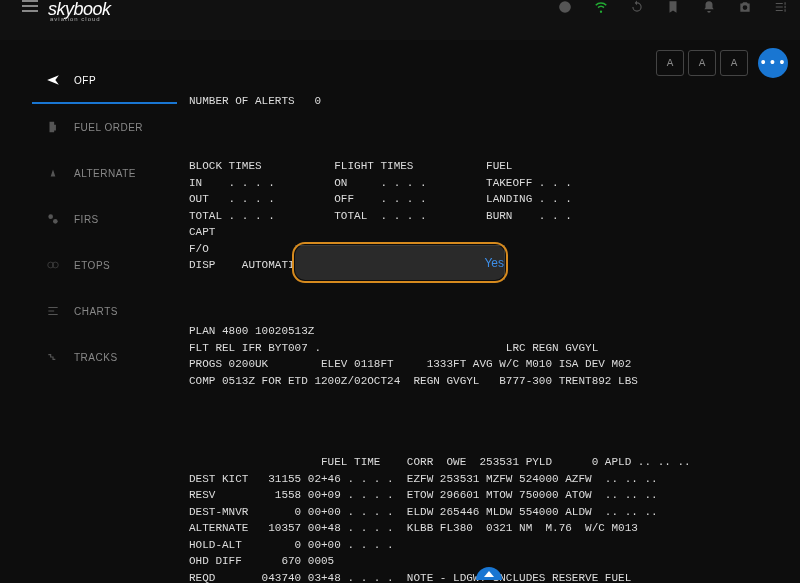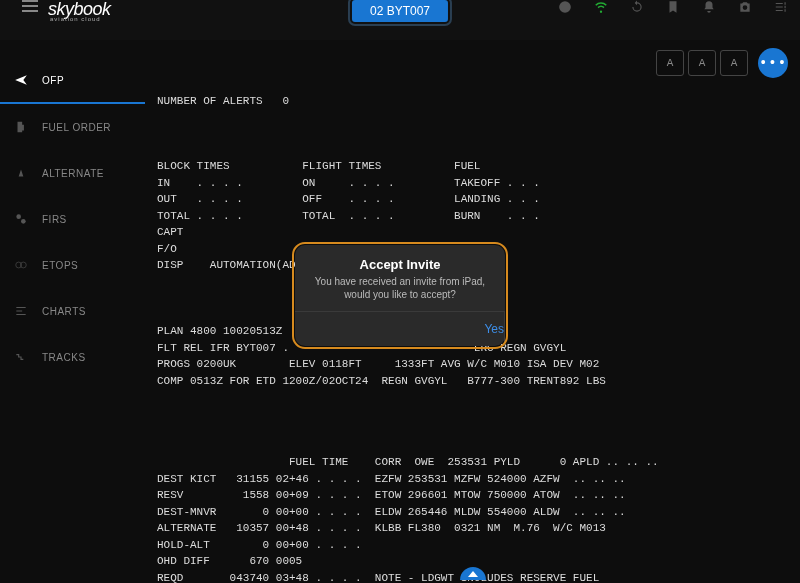--- a/index.html
+++ b/index.html
@@ -6,21 +6,21 @@
 body { width:800px; height:583px; background:#0d0d0d; color:#aaa; font-family:-apple-system,Helvetica,Arial,sans-serif; font-size:11px; overflow:hidden; position:relative; }
 .header { height:40px; background:#111; display:flex; align-items:flex-start; padding:0 22px; position:relative; }
 .menu-icon { width:16px; height:12px; display:flex; flex-direction:column; justify-content:space-between; margin-right:10px; }
 .menu-icon span { height:2px; background:#888; }
 .logo { color:#fff; font-weight:300; font-style:italic; font-size:18px; letter-spacing:-0.5px; line-height:1; }
 .logo-sub { font-size:6px; font-style:normal; letter-spacing:1px; display:block; color:#aaa; margin-top:-2px; margin-left:2px; }
 .flight-badge { position:absolute; left:50%; transform:translateX(-50%); background:#1976d2; color:#fff; padding:4px 18px; border-radius:3px; font-size:12px; font-weight:500; outline:2px solid #2a3f52; outline-offset:2px; }
 .hdr-icons { position:absolute; right:12px; display:flex; gap:22px; align-items:center; }
 .hdr-icons svg { width:14px; height:14px; fill:#555; }
 .main { display:flex; height:543px; }
-.sidebar { width:145px; padding-top:18px; }
+.sidebar { width:145px; padding-top:18px;margin-left:32px; }
 .side-item { display:flex; align-items:center; padding:0 14px; height:46px; color:#888; font-size:10px; font-weight:500; letter-spacing:0.5px; }
 .side-item.active { color:#fff; border-bottom:2px solid #1976d2; }
 .side-item svg { width:14px; height:14px; margin-right:14px; fill:#555; }
 .side-item.active svg { fill:#fff; }
 .content { flex:1; padding:20px 12px 0 12px; position:relative; font-family:'Courier New',monospace; font-size:11px; color:#ddd; line-height:1.5; white-space:pre; overflow:hidden; }
 .toolbar { position:absolute; top:8px; right:12px; display:flex; gap:4px; align-items:center; }
 .abtn { width:28px; height:26px; border:1px solid #444; border-radius:3px; display:flex; align-items:center; justify-content:center; color:#888; font-size:11px; }
 .more-btn { width:30px; height:30px; border-radius:50%; background:#1976d2; display:flex; align-items:center; justify-content:center; color:#fff; margin-left:6px; font-size:14px; letter-spacing:1px; }
 .modal { position:absolute; top:245px; left:50%; transform:translateX(-50%); width:210px; background:#2a2a2a; border-radius:10px; outline:2px solid #d68a1e; outline-offset:1px; text-align:center; color:#fff; }
 .modal-head { padding:12px 14px 10px; }
@@ -39,21 +39,20 @@
 <div class="header">
   <div class="menu-icon">
       <span></span>
       <span></span>
       <span></span>
     </div>
   <div>
     <span class="logo">skybook</span>
     <span class="logo-sub">aviation cloud</span>
   </div>
-  <div class="flight-badge">02 BYT007</div>
   <div class="hdr-icons">
     <svg viewBox="0 0 24 24">
         <path d="M12 2a10 10 0 100 20 10 10 0 000-20zm1 13l3-3h-2V7h-2v5H9l3 3z"></path>
       </svg>
     <svg viewBox="0 0 24 24" style="fill:#2a3">
         <path d="M12 18a2 2 0 100 4 2 2 0 000-4zm-6-6a8 8 0 0112 0l-2 2a5 5 0 00-8 0zM2 8a14 14 0 0120 0l-2 2a11 11 0 00-16 0z"></path>
       </svg>
     <svg viewBox="0 0 24 24">
         <path d="M12 4V1L8 5l4 4V6a6 6 0 11-6 6H4a8 8 0 108-8z"></path>
       </svg>
@@ -154,20 +153,16 @@
 EXTRA      -00665 23+55 . . . .  NOTE - APM  P02.9  PCN
 TAXI          882               SCHEDULE TIMES ETD 1200/.. .. ..
 TOTAL      043957 03+43 . . . .  RTI            ETA 1446/.. .. ..</div>
     <div class="pager-up"><svg viewBox="0 0 10 6">
           <path d="M0 6l5-6 5 6z"></path>
         </svg></div>
   </div>
 </div>
 
 <div class="modal">
-  <div class="modal-head">
-    <div class="modal-title">Accept Invite</div>
-    <div class="modal-msg">You have received an invite from iPad, would you like to accept?</div>
-  </div>
   <div class="modal-btns">
     <div>Yes</div>
   </div>
 </div>
 
 </body></html>

